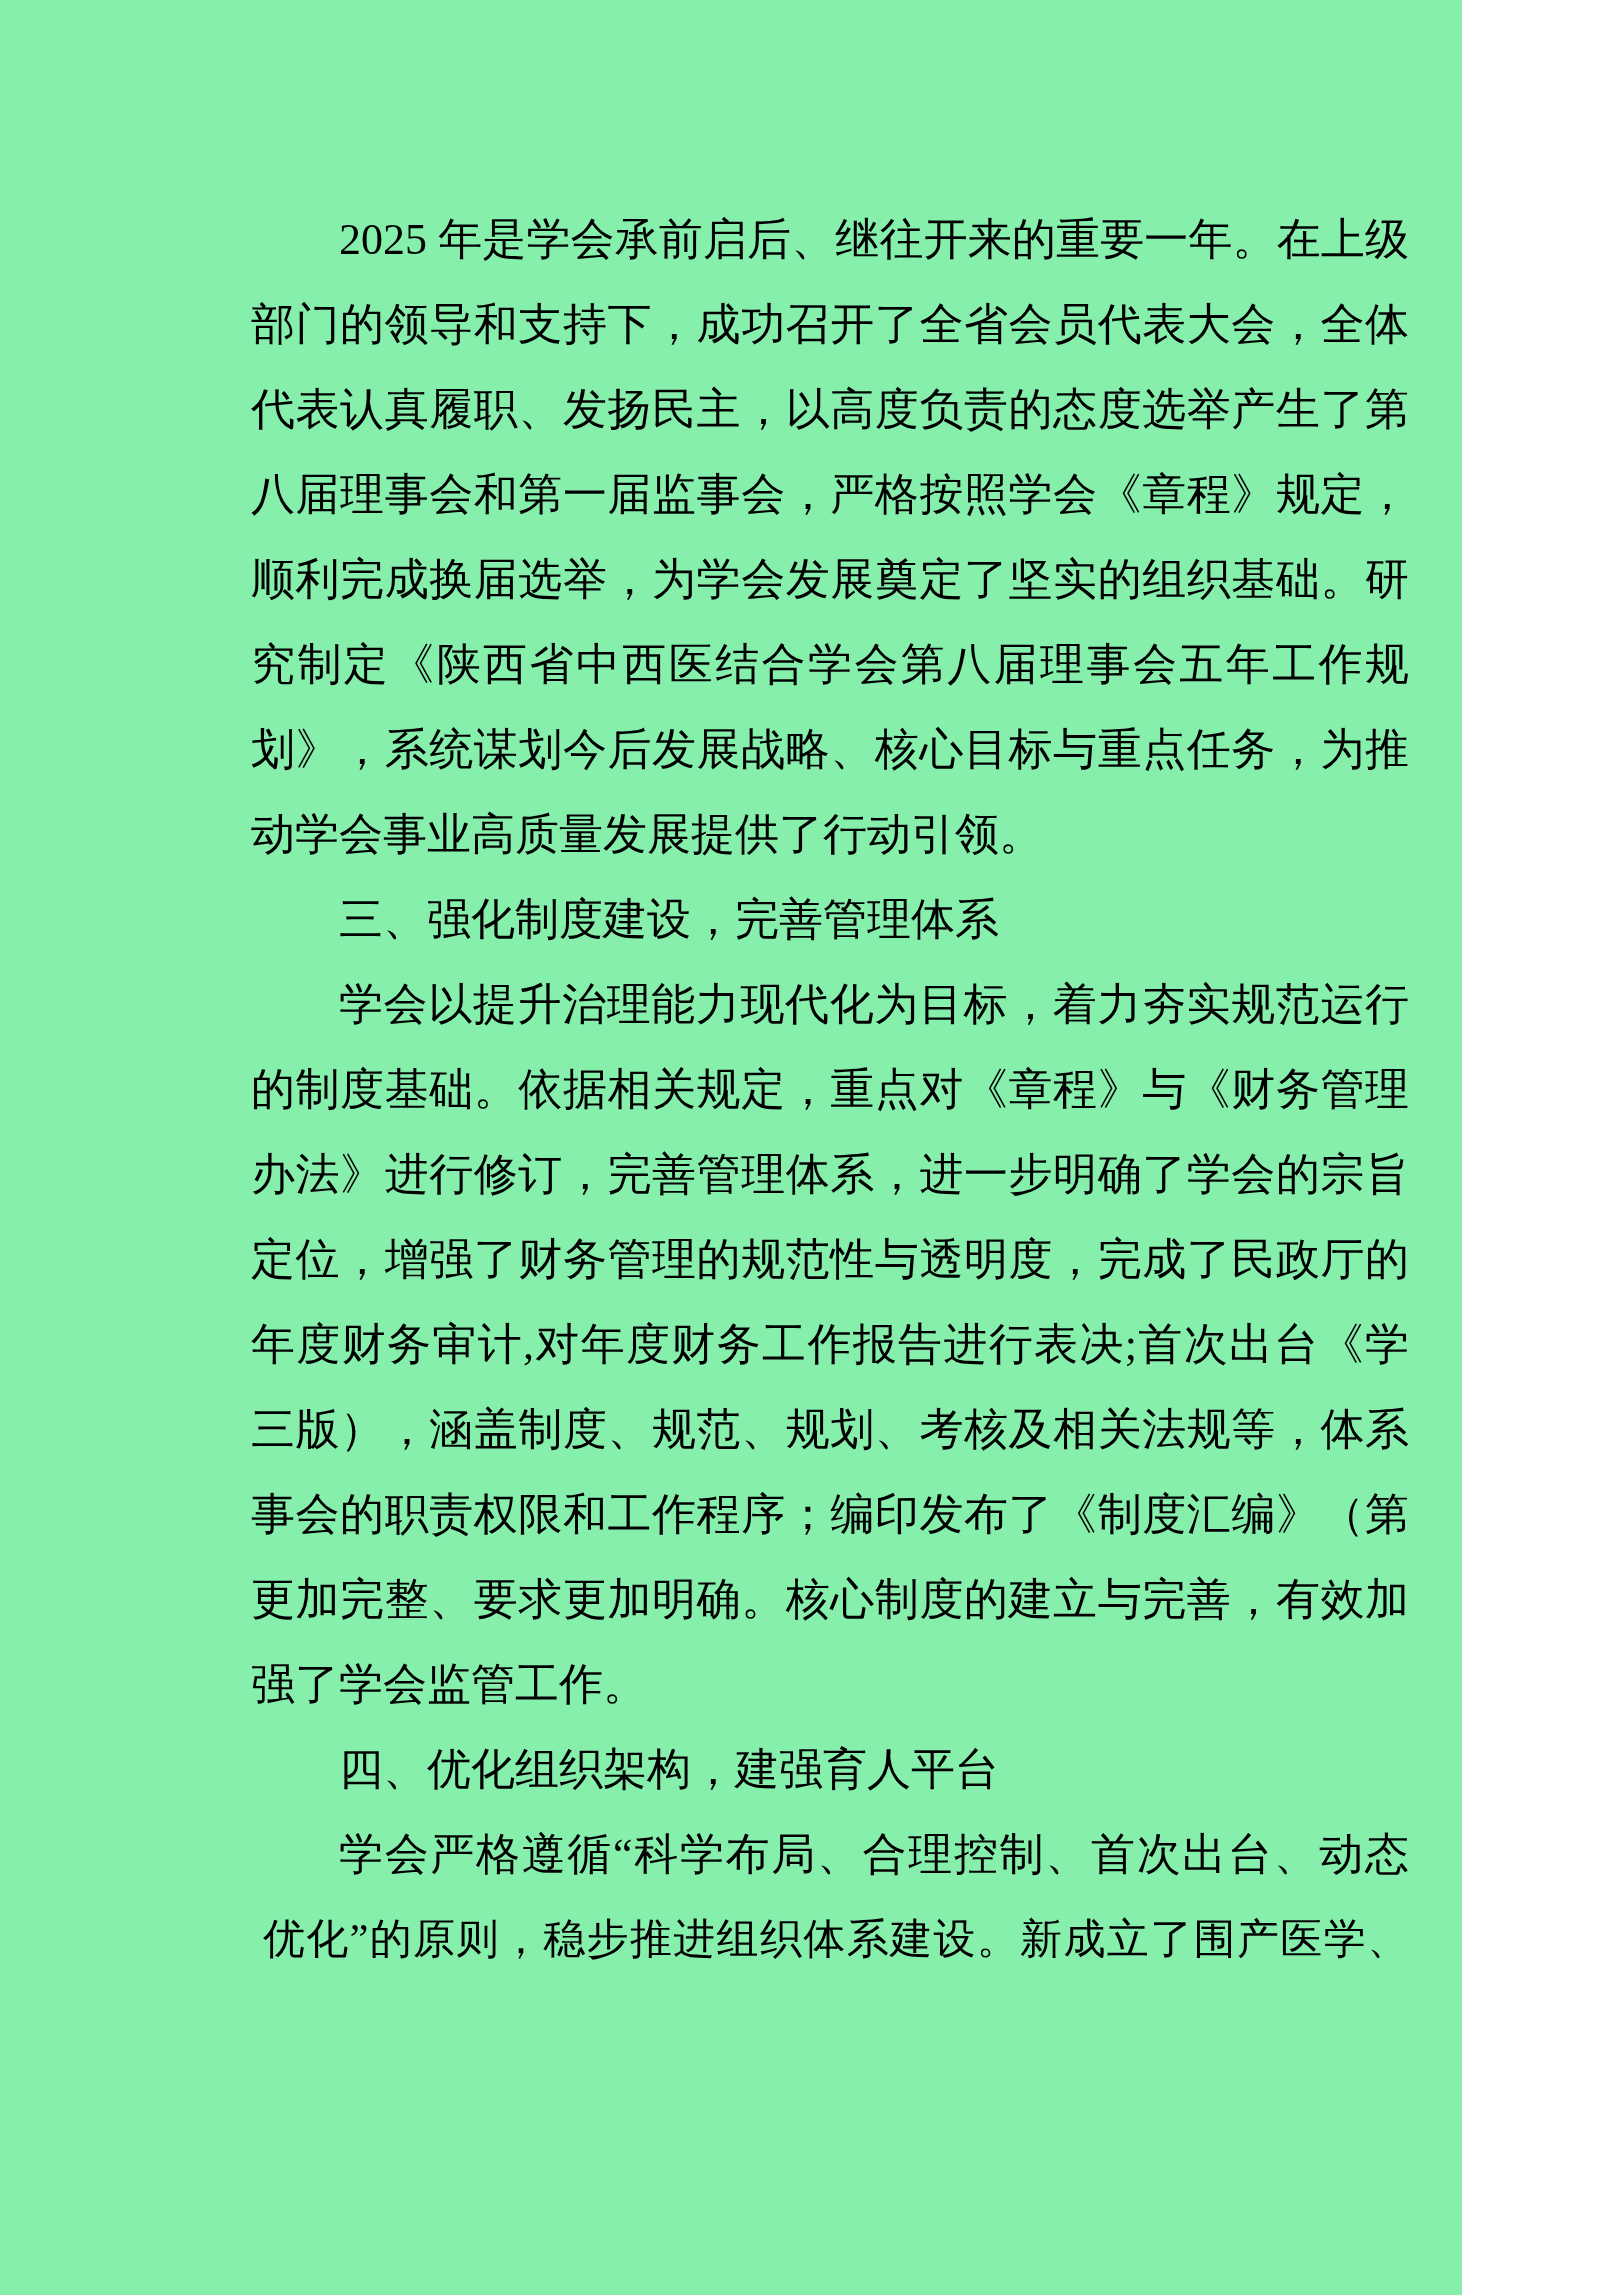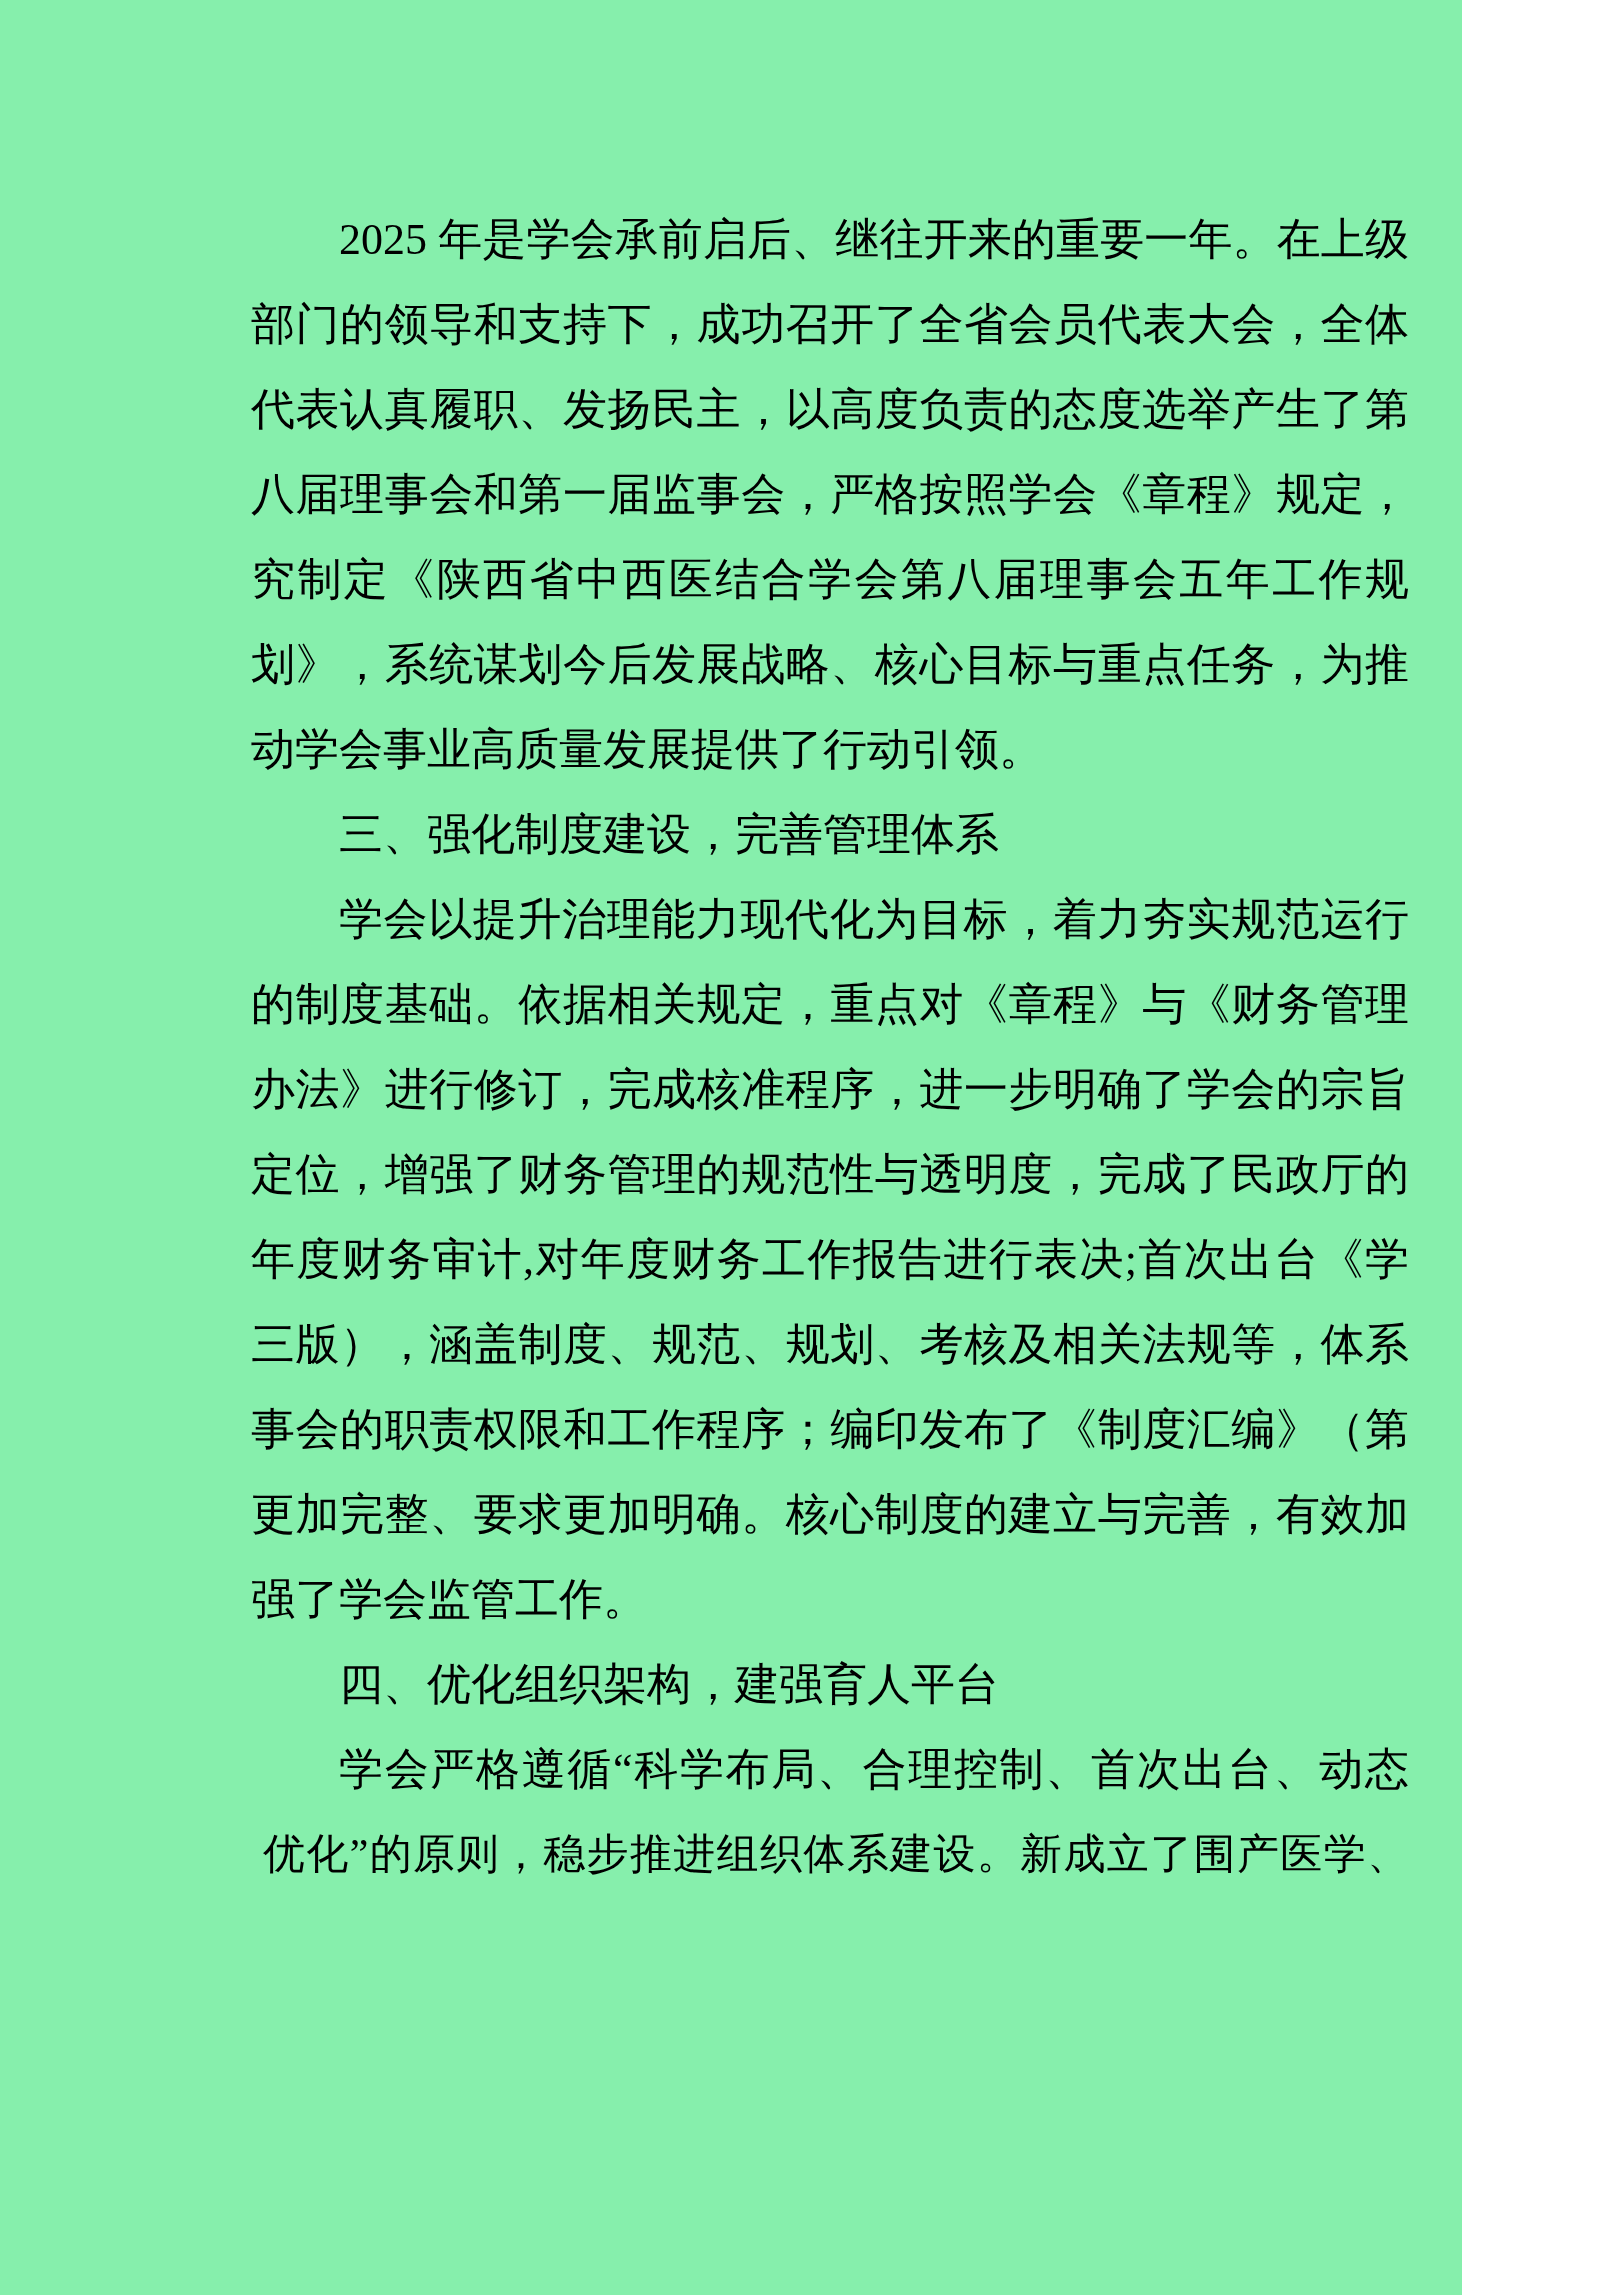--- a/index.html
+++ b/index.html
@@ -49,27 +49,28 @@
 </style>
 </head>
 <body>
 
 <div class="page">
   <div class="content">
     <div class="line indent">2025 年是学会承前启后、继往开来的重要一年。在上级</div>
     <div class="line">部门的领导和支持下，成功召开了全省会员代表大会，全体</div>
     <div class="line">代表认真履职、发扬民主，以高度负责的态度选举产生了第</div>
     <div class="line">八届理事会和第一届监事会，严格按照学会《章程》规定，</div>
+    <div class="line">顺利完成换届选举，为学会发展奠定了坚实的组织基础。研</div>
     <div class="line">究制定《陕西省中西医结合学会第八届理事会五年工作规</div>
     <div class="line">划》，系统谋划今后发展战略、核心目标与重点任务，为推</div>
     <div class="line para-end">动学会事业高质量发展提供了行动引领。</div>
     <div class="line heading indent">三、强化制度建设，完善管理体系</div>
     <div class="line indent">学会以提升治理能力现代化为目标，着力夯实规范运行</div>
     <div class="line">的制度基础。依据相关规定，重点对《章程》与《财务管理</div>
-    <div class="line">办法》进行修订，完成核准程序，进一步明确了学会的宗旨</div>
+    <div class="line">办法》进行修订，完善管理体系，进一步明确了学会的宗旨</div>
     <div class="line">定位，增强了财务管理的规范性与透明度，完成了民政厅的</div>
     <div class="line">年度财务审计,对年度财务工作报告进行表决;首次出台《学</div>
     <div class="line">三版），涵盖制度、规范、规划、考核及相关法规等，体系</div>
     <div class="line">事会的职责权限和工作程序；编印发布了《制度汇编》（第</div>
     <div class="line">更加完整、要求更加明确。核心制度的建立与完善，有效加</div>
     <div class="line para-end">强了学会监管工作。</div>
     <div class="line heading indent">四、优化组织架构，建强育人平台</div>
     <div class="line indent">学会严格遵循“科学布局、合理控制、首次出台、动态</div>
     <div class="line tight">优化”的原则，稳步推进组织体系建设。新成立了围产医学、</div>
   </div>

